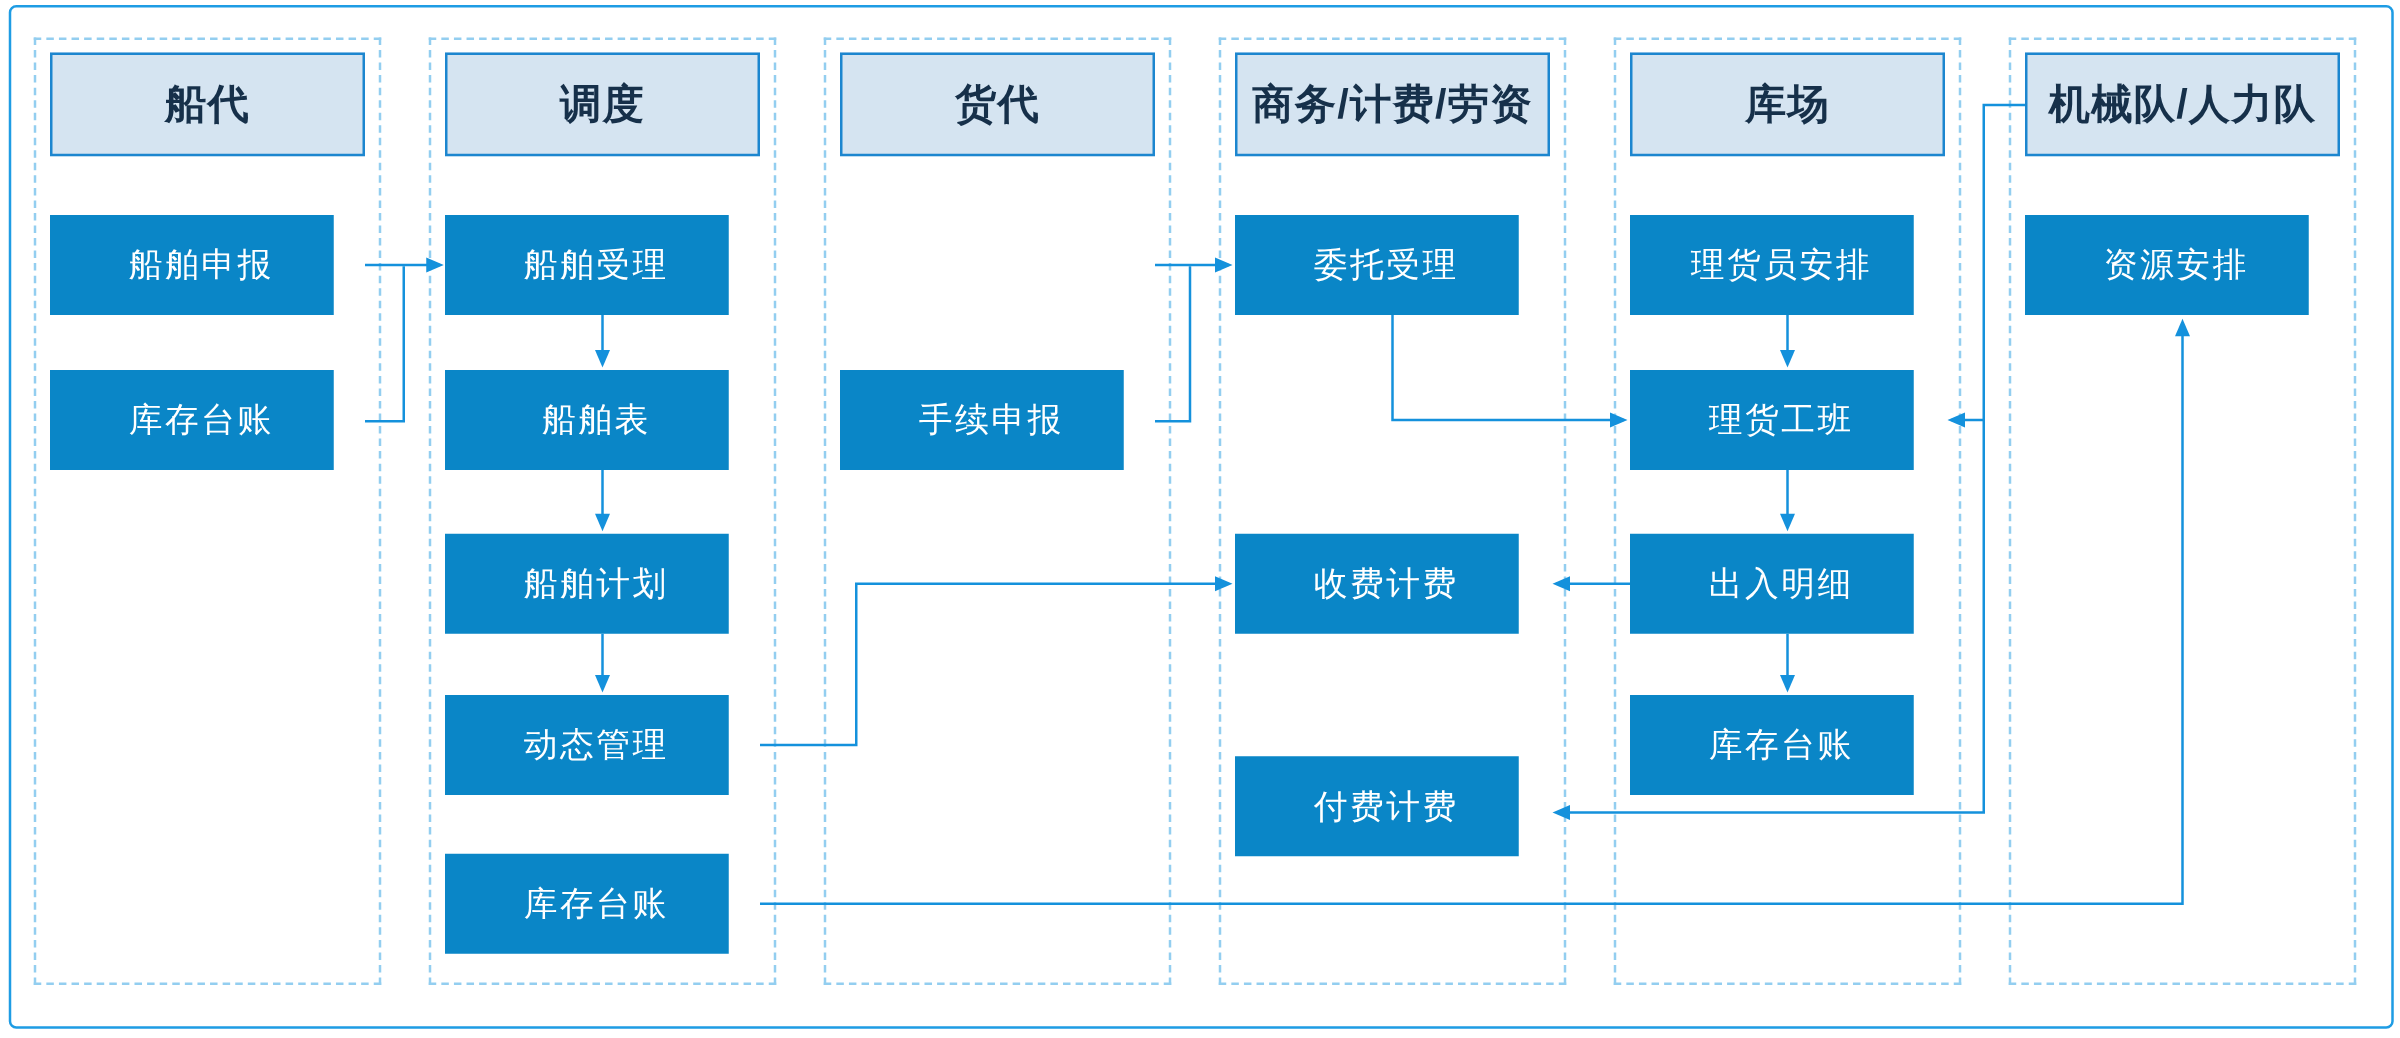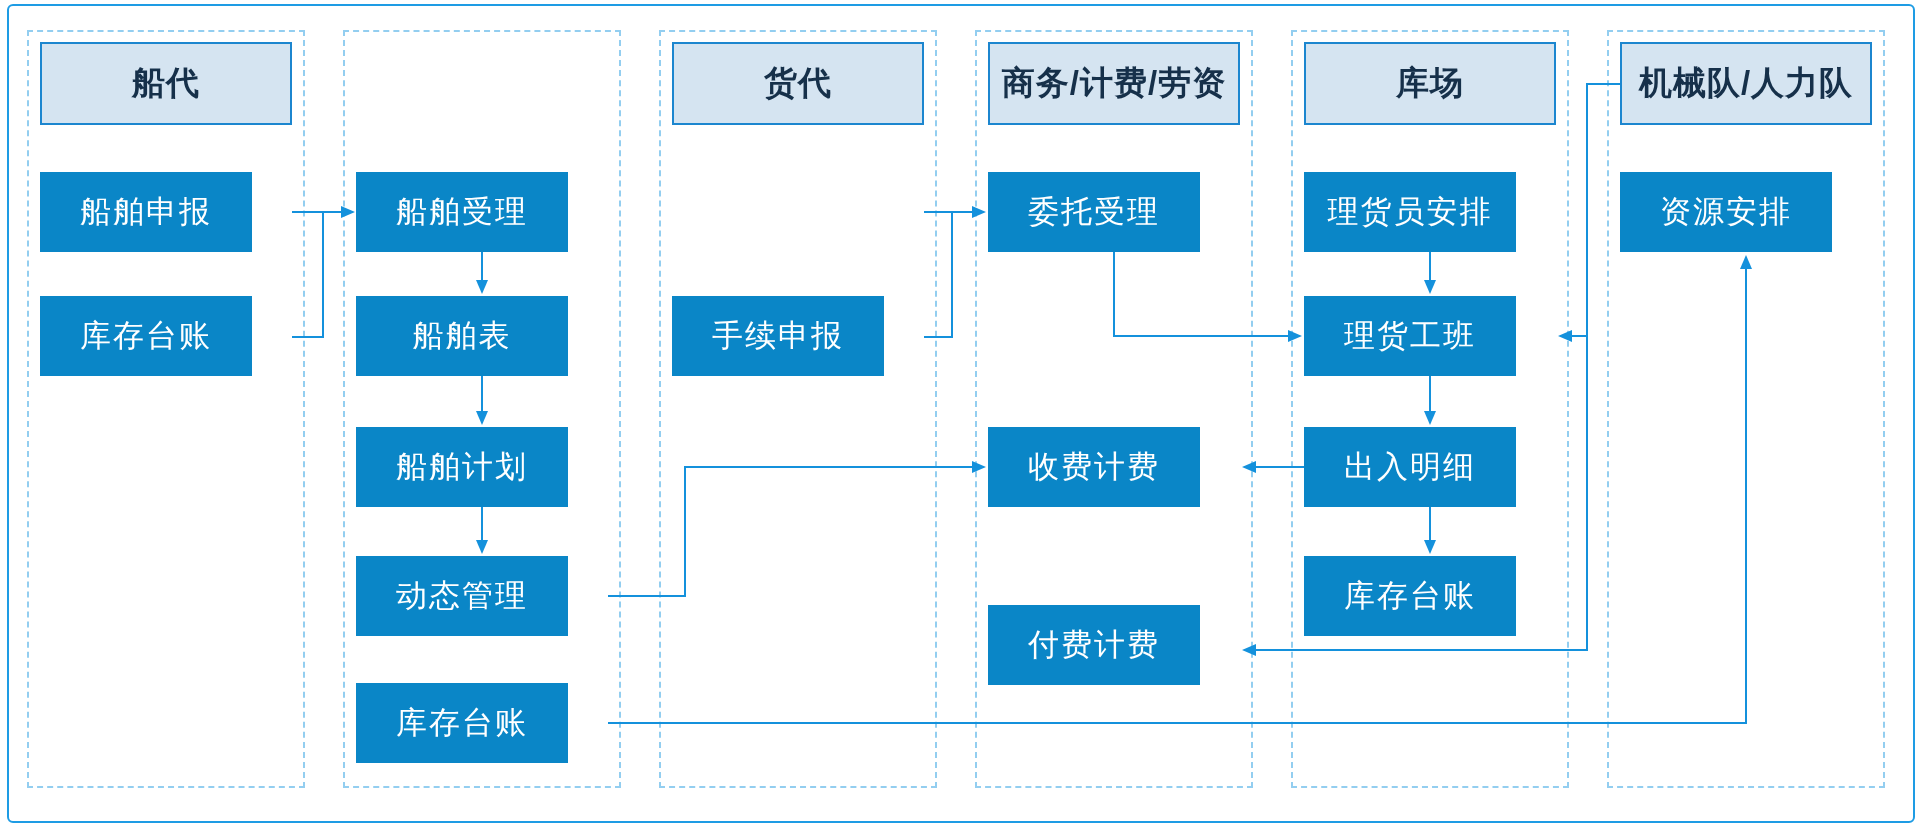--- a/index.html
+++ b/index.html
@@ -19,38 +19,39 @@
   .outer-frame{position:absolute;left:7px;top:4px;width:1904px;height:815px;
     border:2px solid var(--outer-border);border-radius:6px;}
   .lane{position:absolute;top:30px;height:758px;width:278px;box-sizing:border-box;
     border:2px dashed var(--lane-dash);}
   .lane-header{position:absolute;width:252px;height:83px;top:42px;box-sizing:border-box;
     background:var(--header-fill);border:2px solid var(--header-border);
     display:flex;align-items:center;justify-content:center;
     font-size:33px;font-weight:bold;letter-spacing:1px;color:var(--header-text);}
   .node{position:absolute;width:212px;height:80px;background:var(--node-fill);
     display:flex;align-items:center;justify-content:center;
-    font-size:31px;letter-spacing:2px;color:var(--node-text);}
+    font-size:27px;letter-spacing:2px;color:var(--node-text);padding-left:15px;}
   #edges{position:absolute;left:0;top:0;pointer-events:none;}
   .edge{fill:none;stroke:var(--connector);stroke-width:2px;}
   #arrowhead-path{fill:var(--connector);}
 </style>
 </head>
 <body>
 
 <div id="canvas">
 
   <div class="outer-frame"></div>
 
   <div class="lane" style="left:27px"></div>
   <div class="lane-header" style="left:40px">船代</div>
   <div class="node" style="left:40px;top:172px">船舶申报</div>
   <div class="node" style="left:40px;top:296px">库存台账</div>
 
   <div class="lane" style="left:343px"></div>
+  <div class="lane-header" style="left:356px">调度</div>
   <div class="node" style="left:356px;top:172px">船舶受理</div>
   <div class="node" style="left:356px;top:296px">船舶表</div>
   <div class="node" style="left:356px;top:556px">动态管理</div>
   <div class="node" style="left:356px;top:427px">船舶计划</div>
   <div class="node" style="left:356px;top:683px">库存台账</div>
 
   <div class="lane" style="left:659px"></div>
   <div class="lane-header" style="left:672px">货代</div>
   <div class="node" style="left:672px;top:296px">手续申报</div>
 

